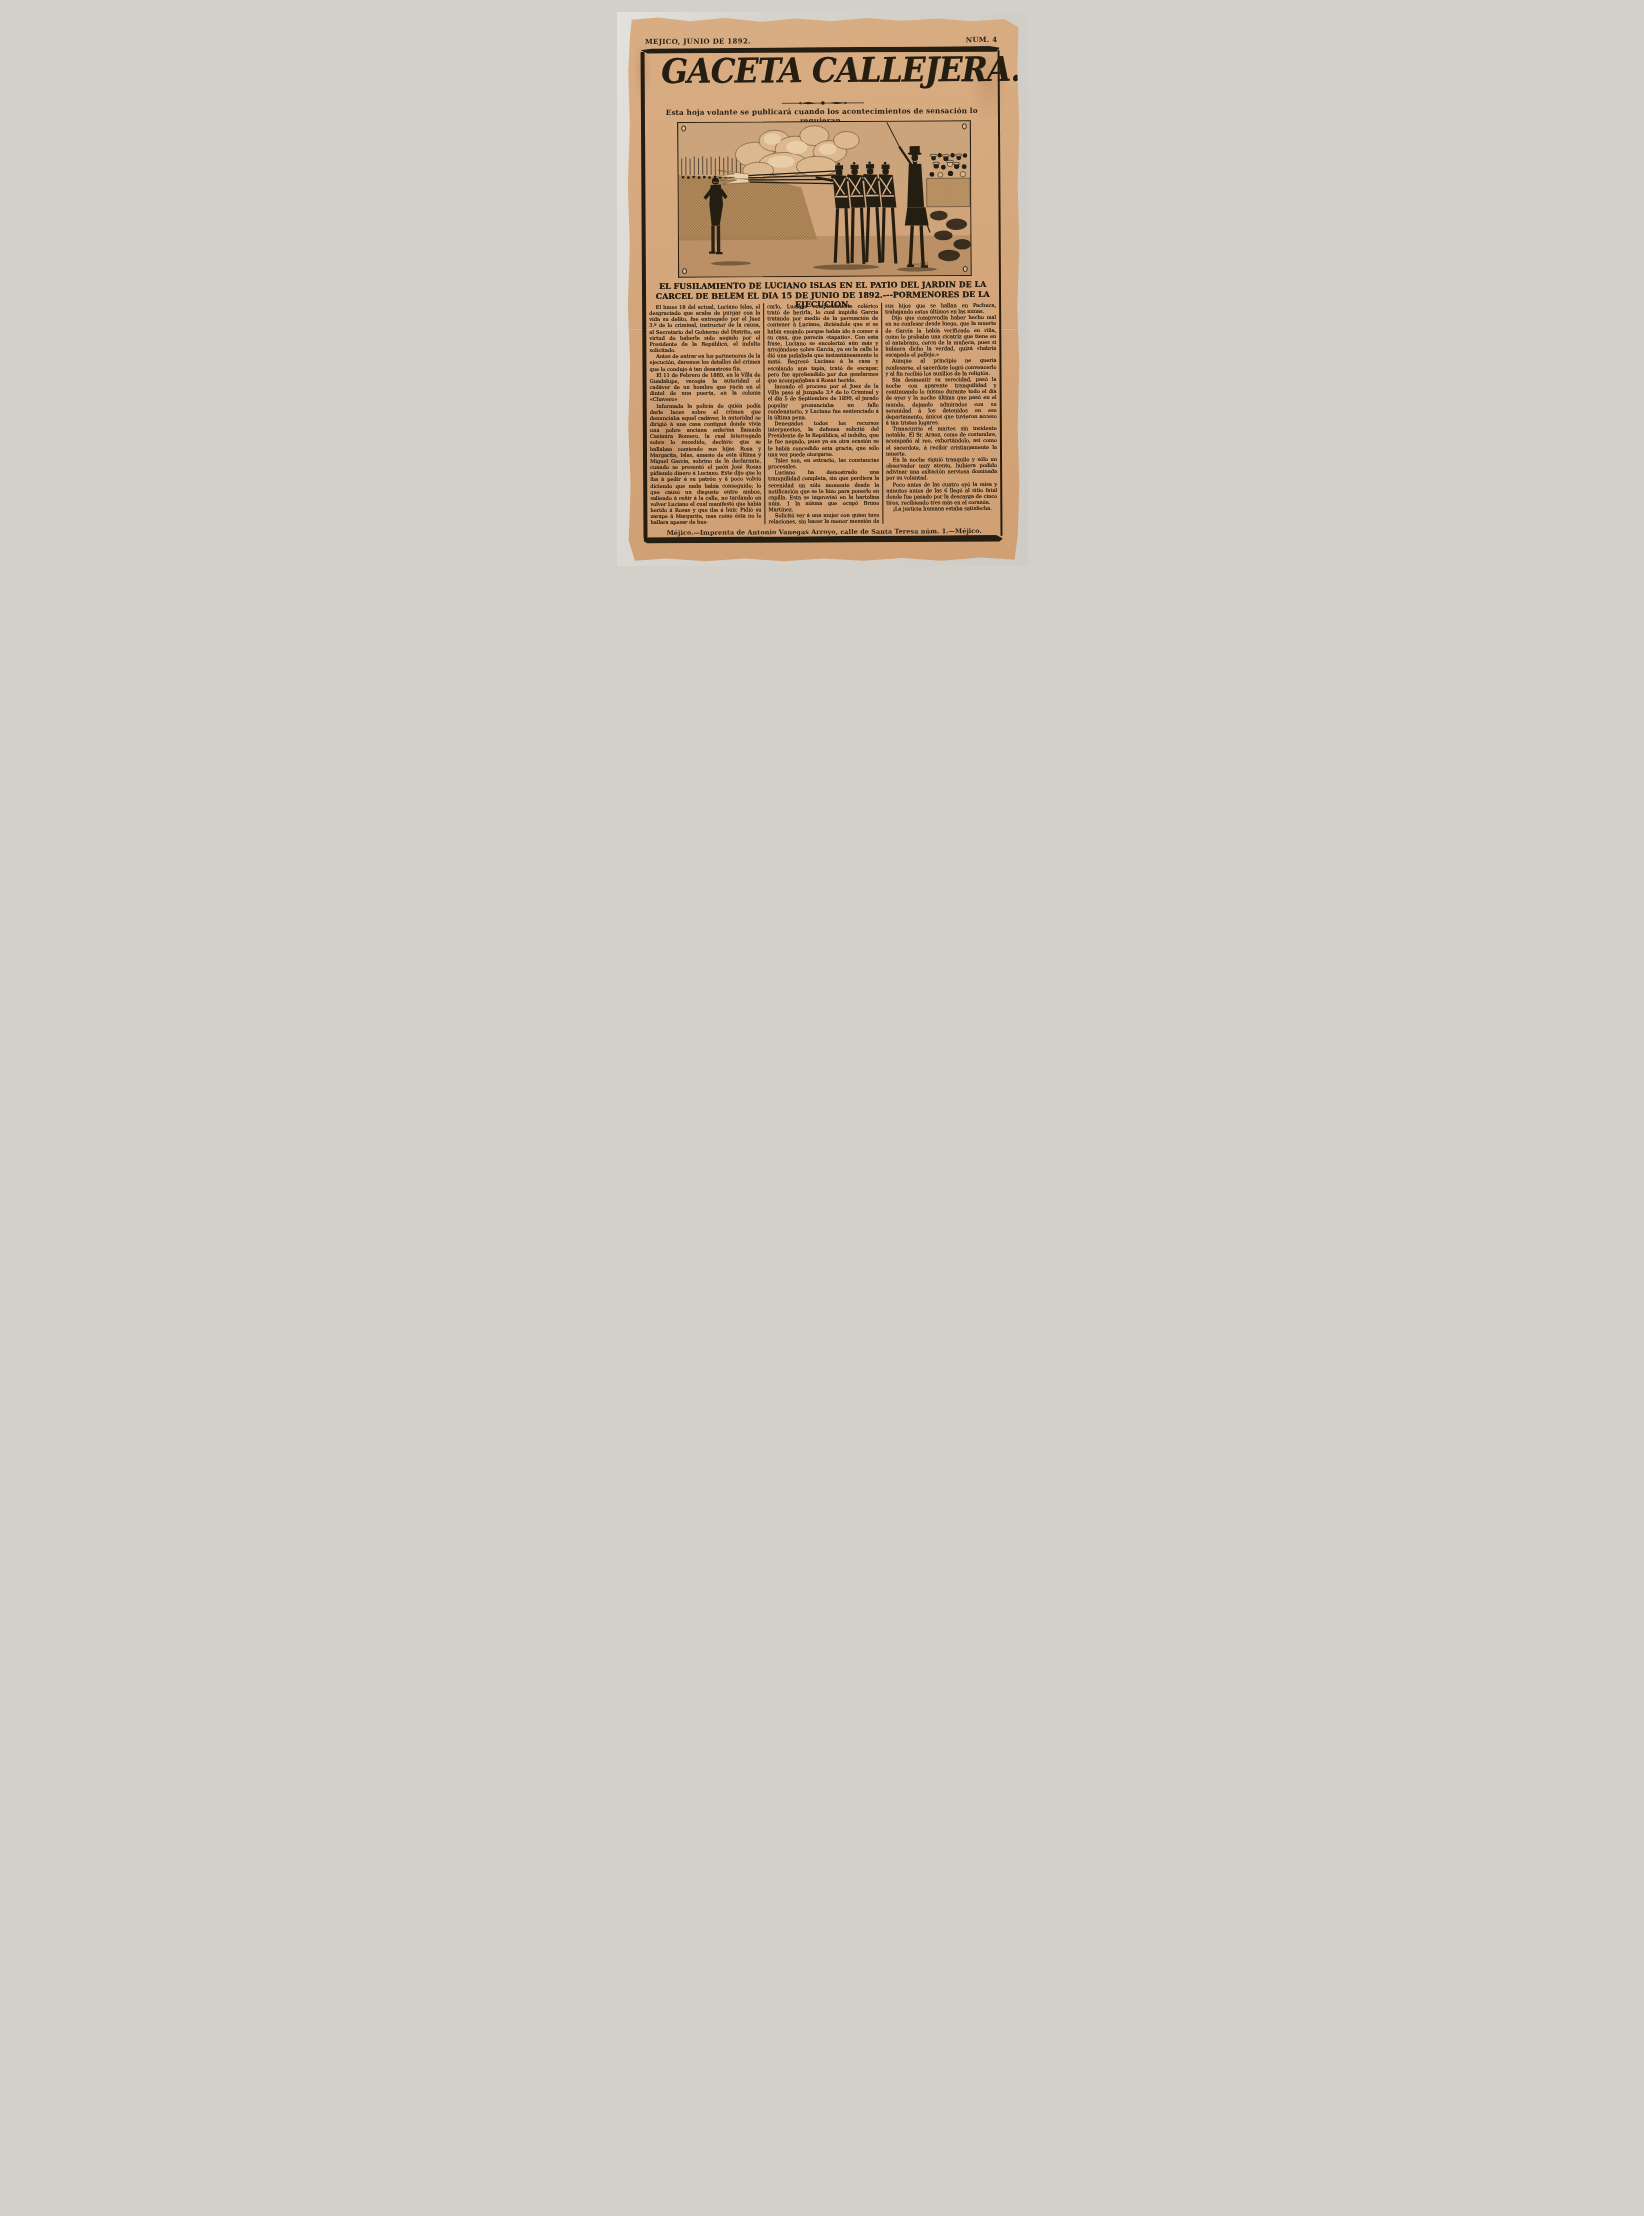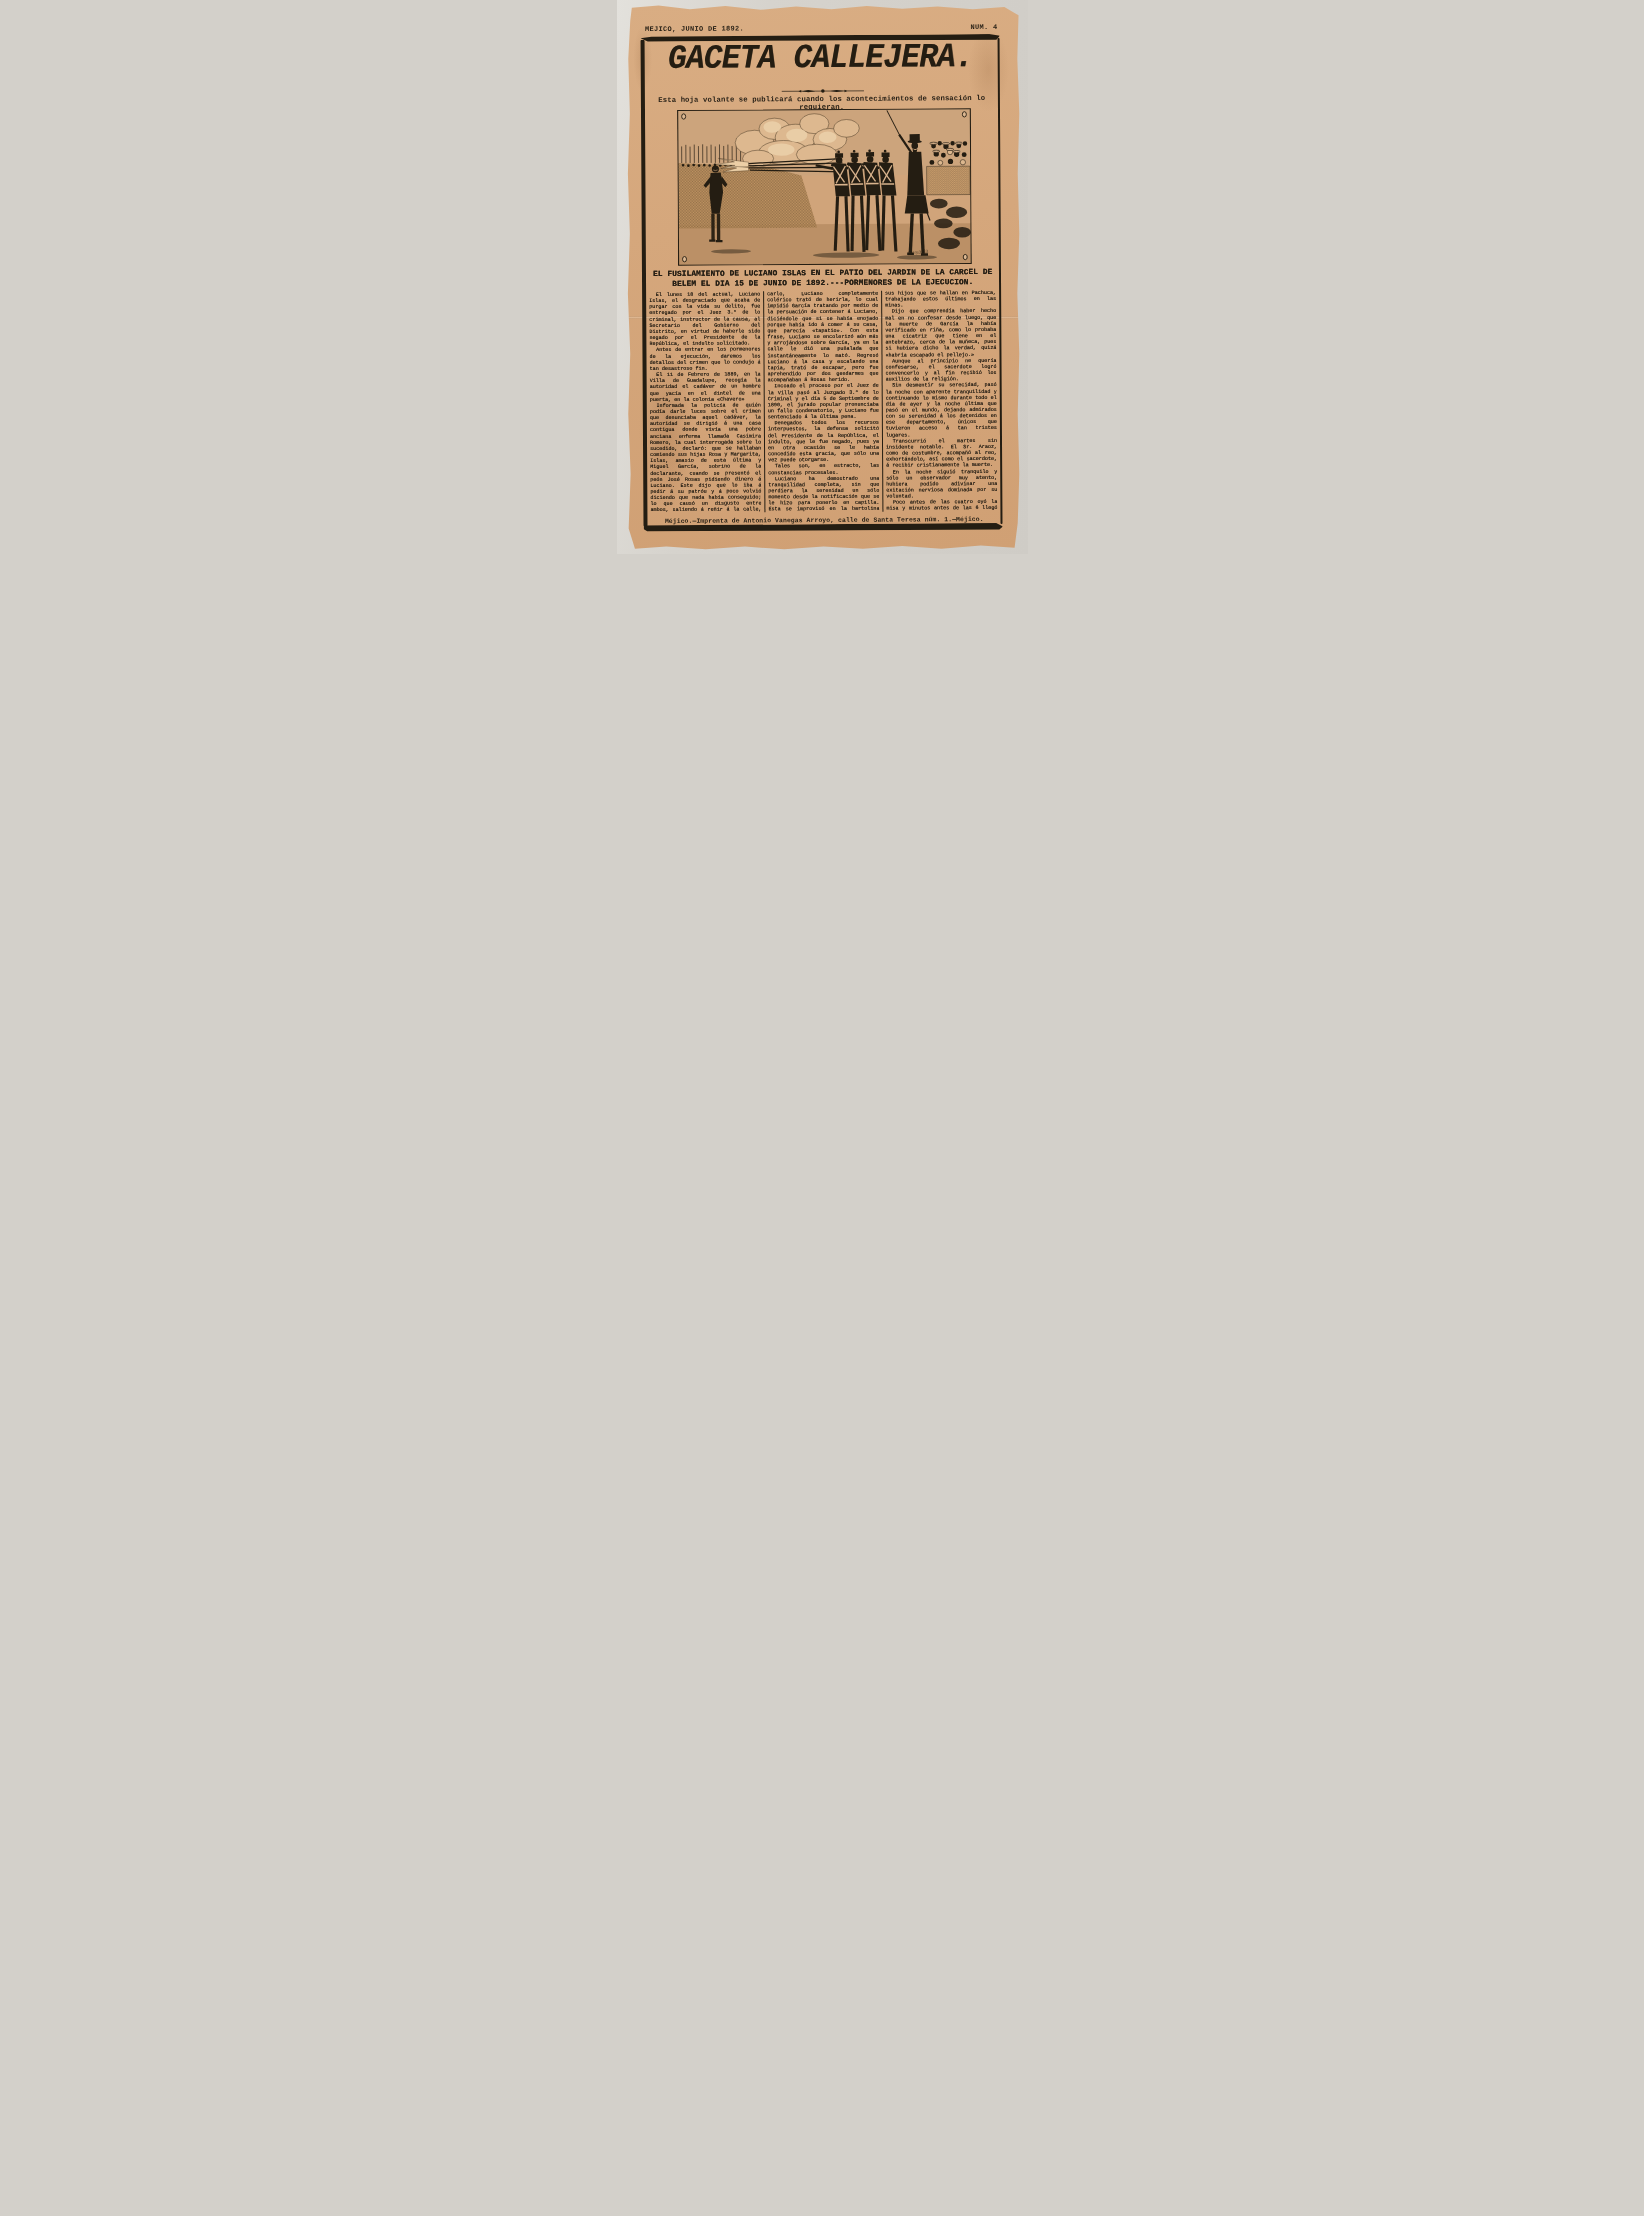--- a/index.html
+++ b/index.html
@@ -4,24 +4,23 @@
 <style>
   html,body{margin:0;padding:0;}
   body{
     background:#d3d0ca;
     font-family:"DejaVu Serif", serif;
     -webkit-font-smoothing:antialiased;
   }
   .stage{
     position:relative;
     width:411px;height:554px;
-    margin:0 auto;
+    margin:12px auto;
     background:linear-gradient(100deg,#e3e1dc 0%,#d6d3cd 30%,#cfccc6 100%);
     overflow:hidden;
-    font-family:Liberation Mono, monospace;
   }
   .paper{
     position:absolute;left:10.6px;top:4.4px;width:393px;height:546px;
     background:
       radial-gradient(closest-side at 10% 78%, rgba(146,98,60,.28), transparent 70%),
       radial-gradient(closest-side at 92% 12%, rgba(140,94,55,.20), transparent 65%),
       radial-gradient(closest-side at 50% 100%, rgba(130,85,50,.18), transparent 60%),
       radial-gradient(closest-side at 4% 10%, rgba(150,104,66,.22), transparent 60%),
       linear-gradient(175deg,#d9ad83 0%,#d5a77c 40%,#d0a074 100%);
     clip-path:polygon(1.2% .6%,8% .2%,16% .9%,25% .3%,34% 1%,43% .4%,52% .9%,61% .3%,70% .8%,79% .4%,88% .9%,96% .5%,99.6% 2%,99.3% 10%,99.8% 20%,99.4% 31%,99.8% 42%,99.3% 53%,99.8% 64%,99.4% 75%,99.8% 86%,99.4% 95%,98.6% 99.5%,90% 99.1%,80% 99.7%,70% 99.2%,60% 99.7%,50% 99.3%,40% 99.8%,30% 99.3%,20% 99.8%,10% 99.3%,2% 99.7%,.4% 96%,.9% 86%,.3% 75%,.8% 64%,.2% 53%,.7% 42%,.2% 31%,.7% 20%,.3% 10%,.8% 3%);

